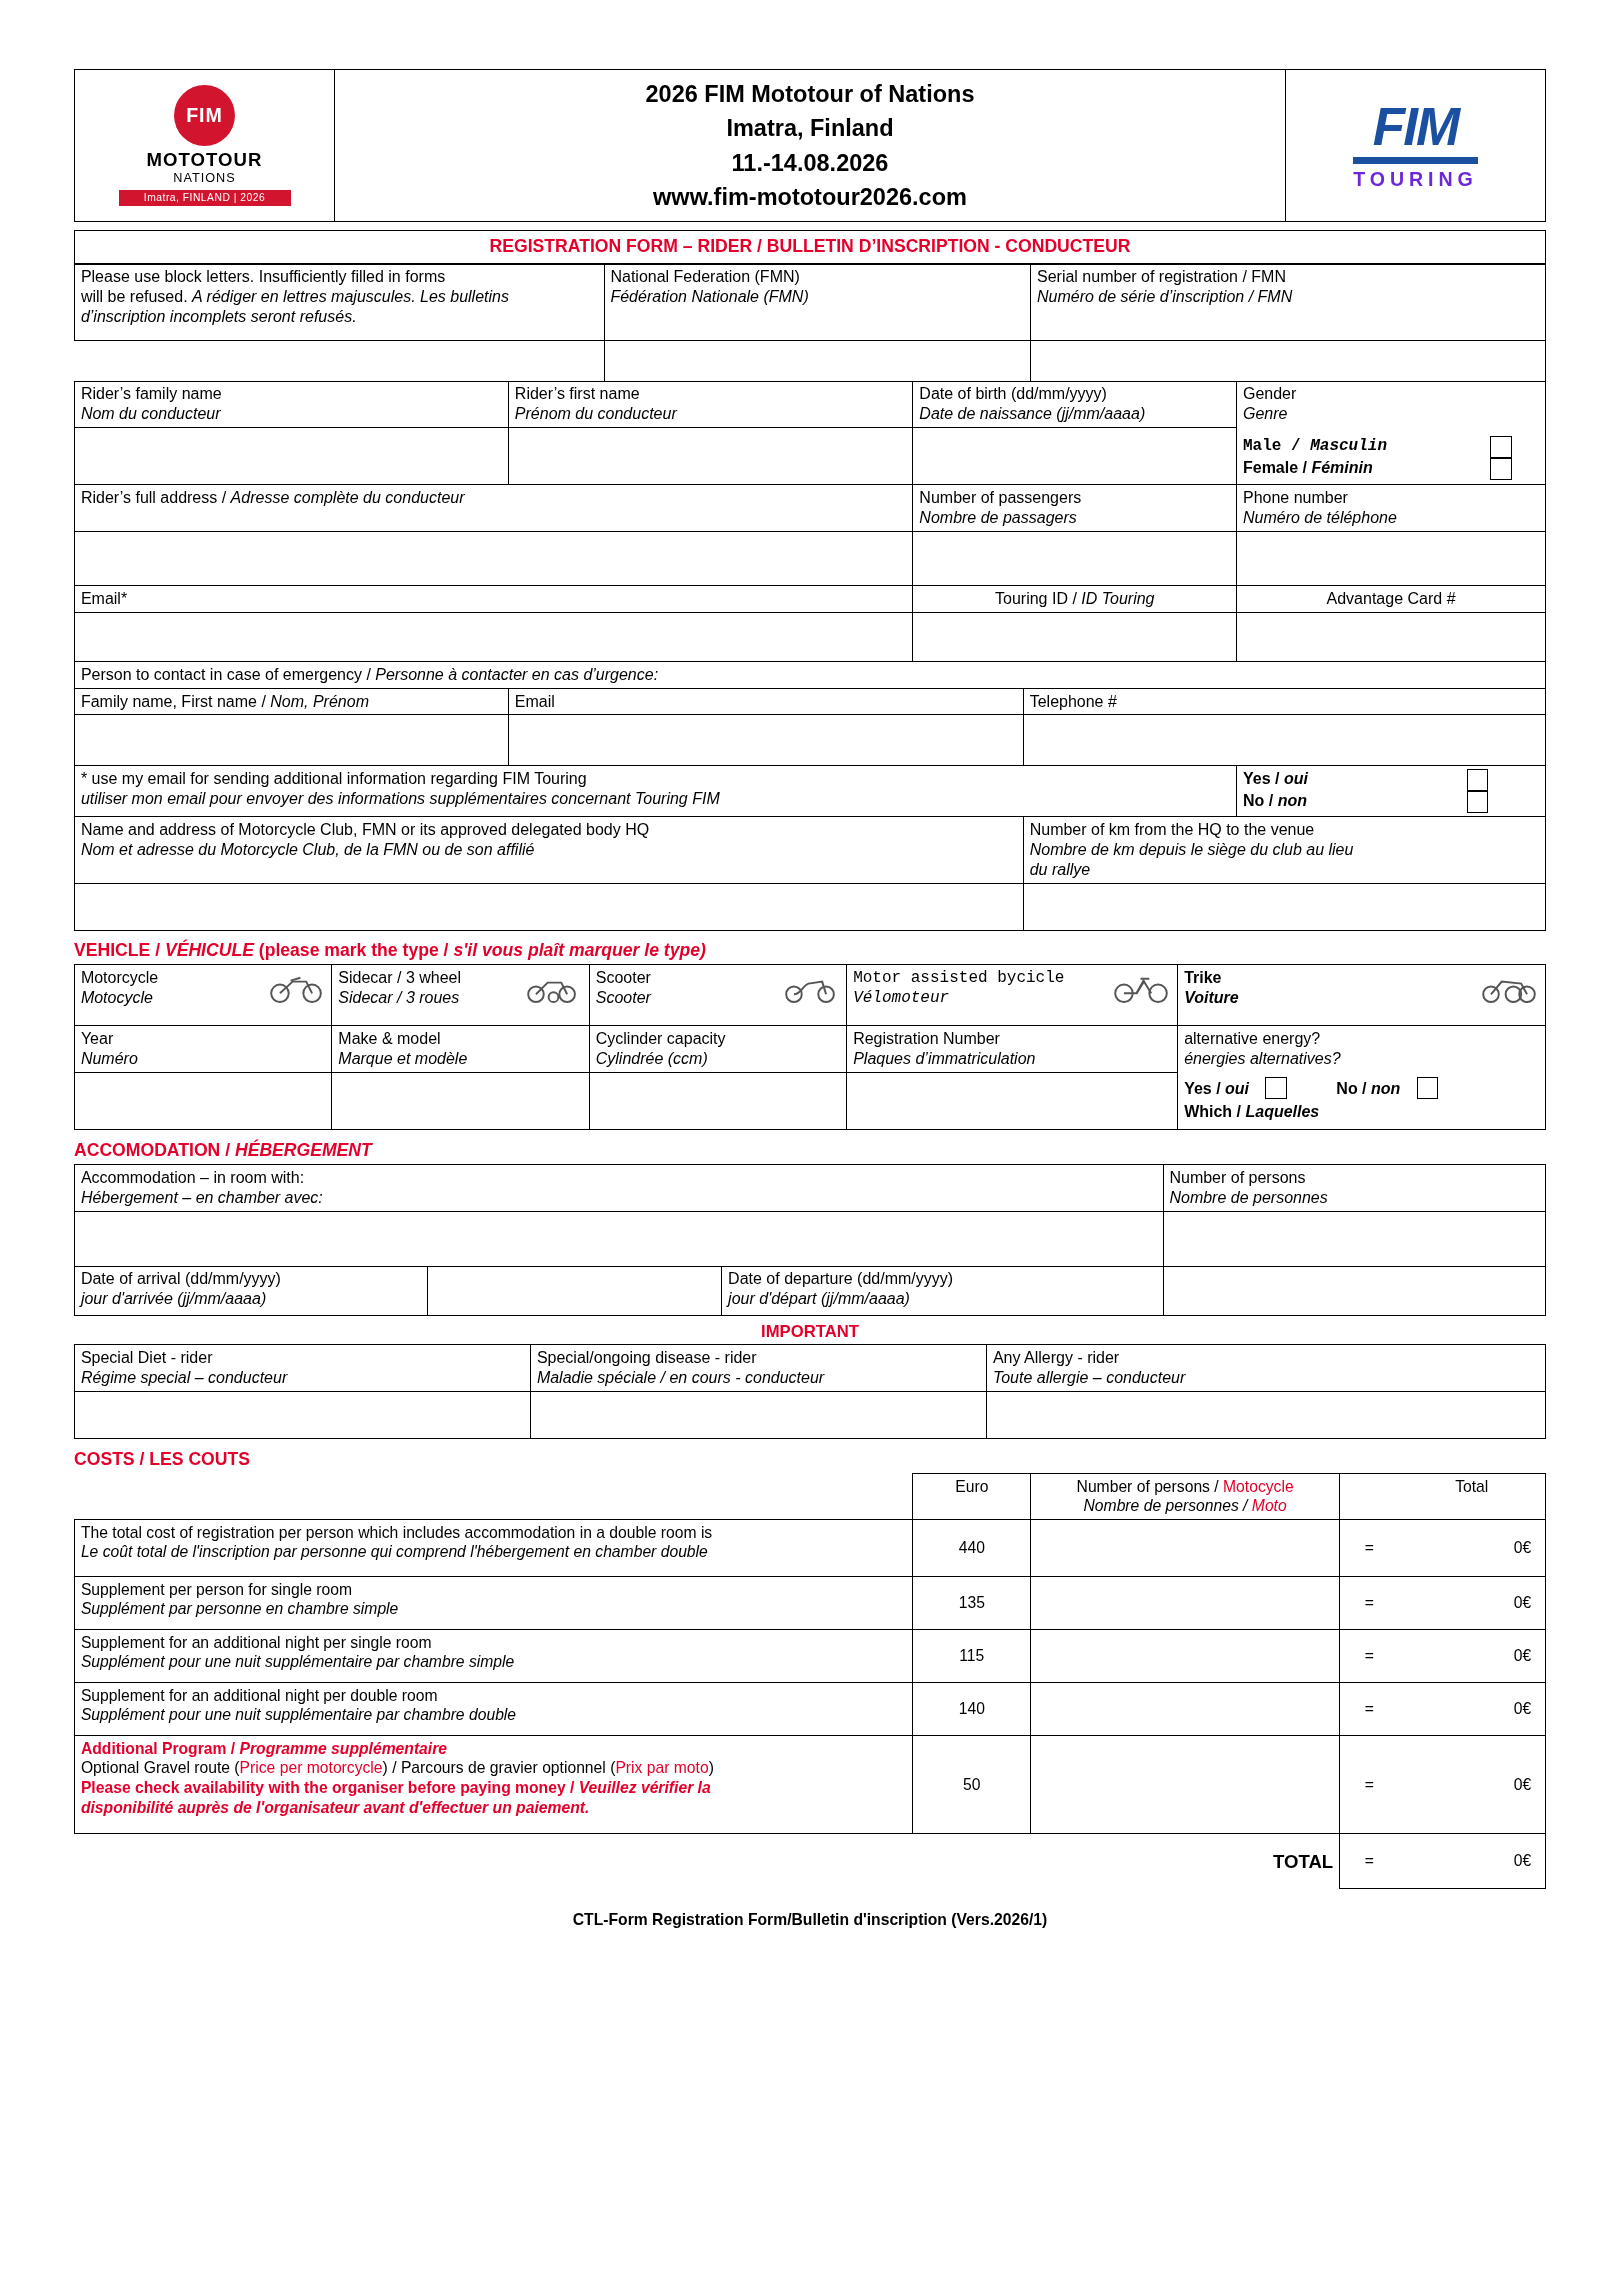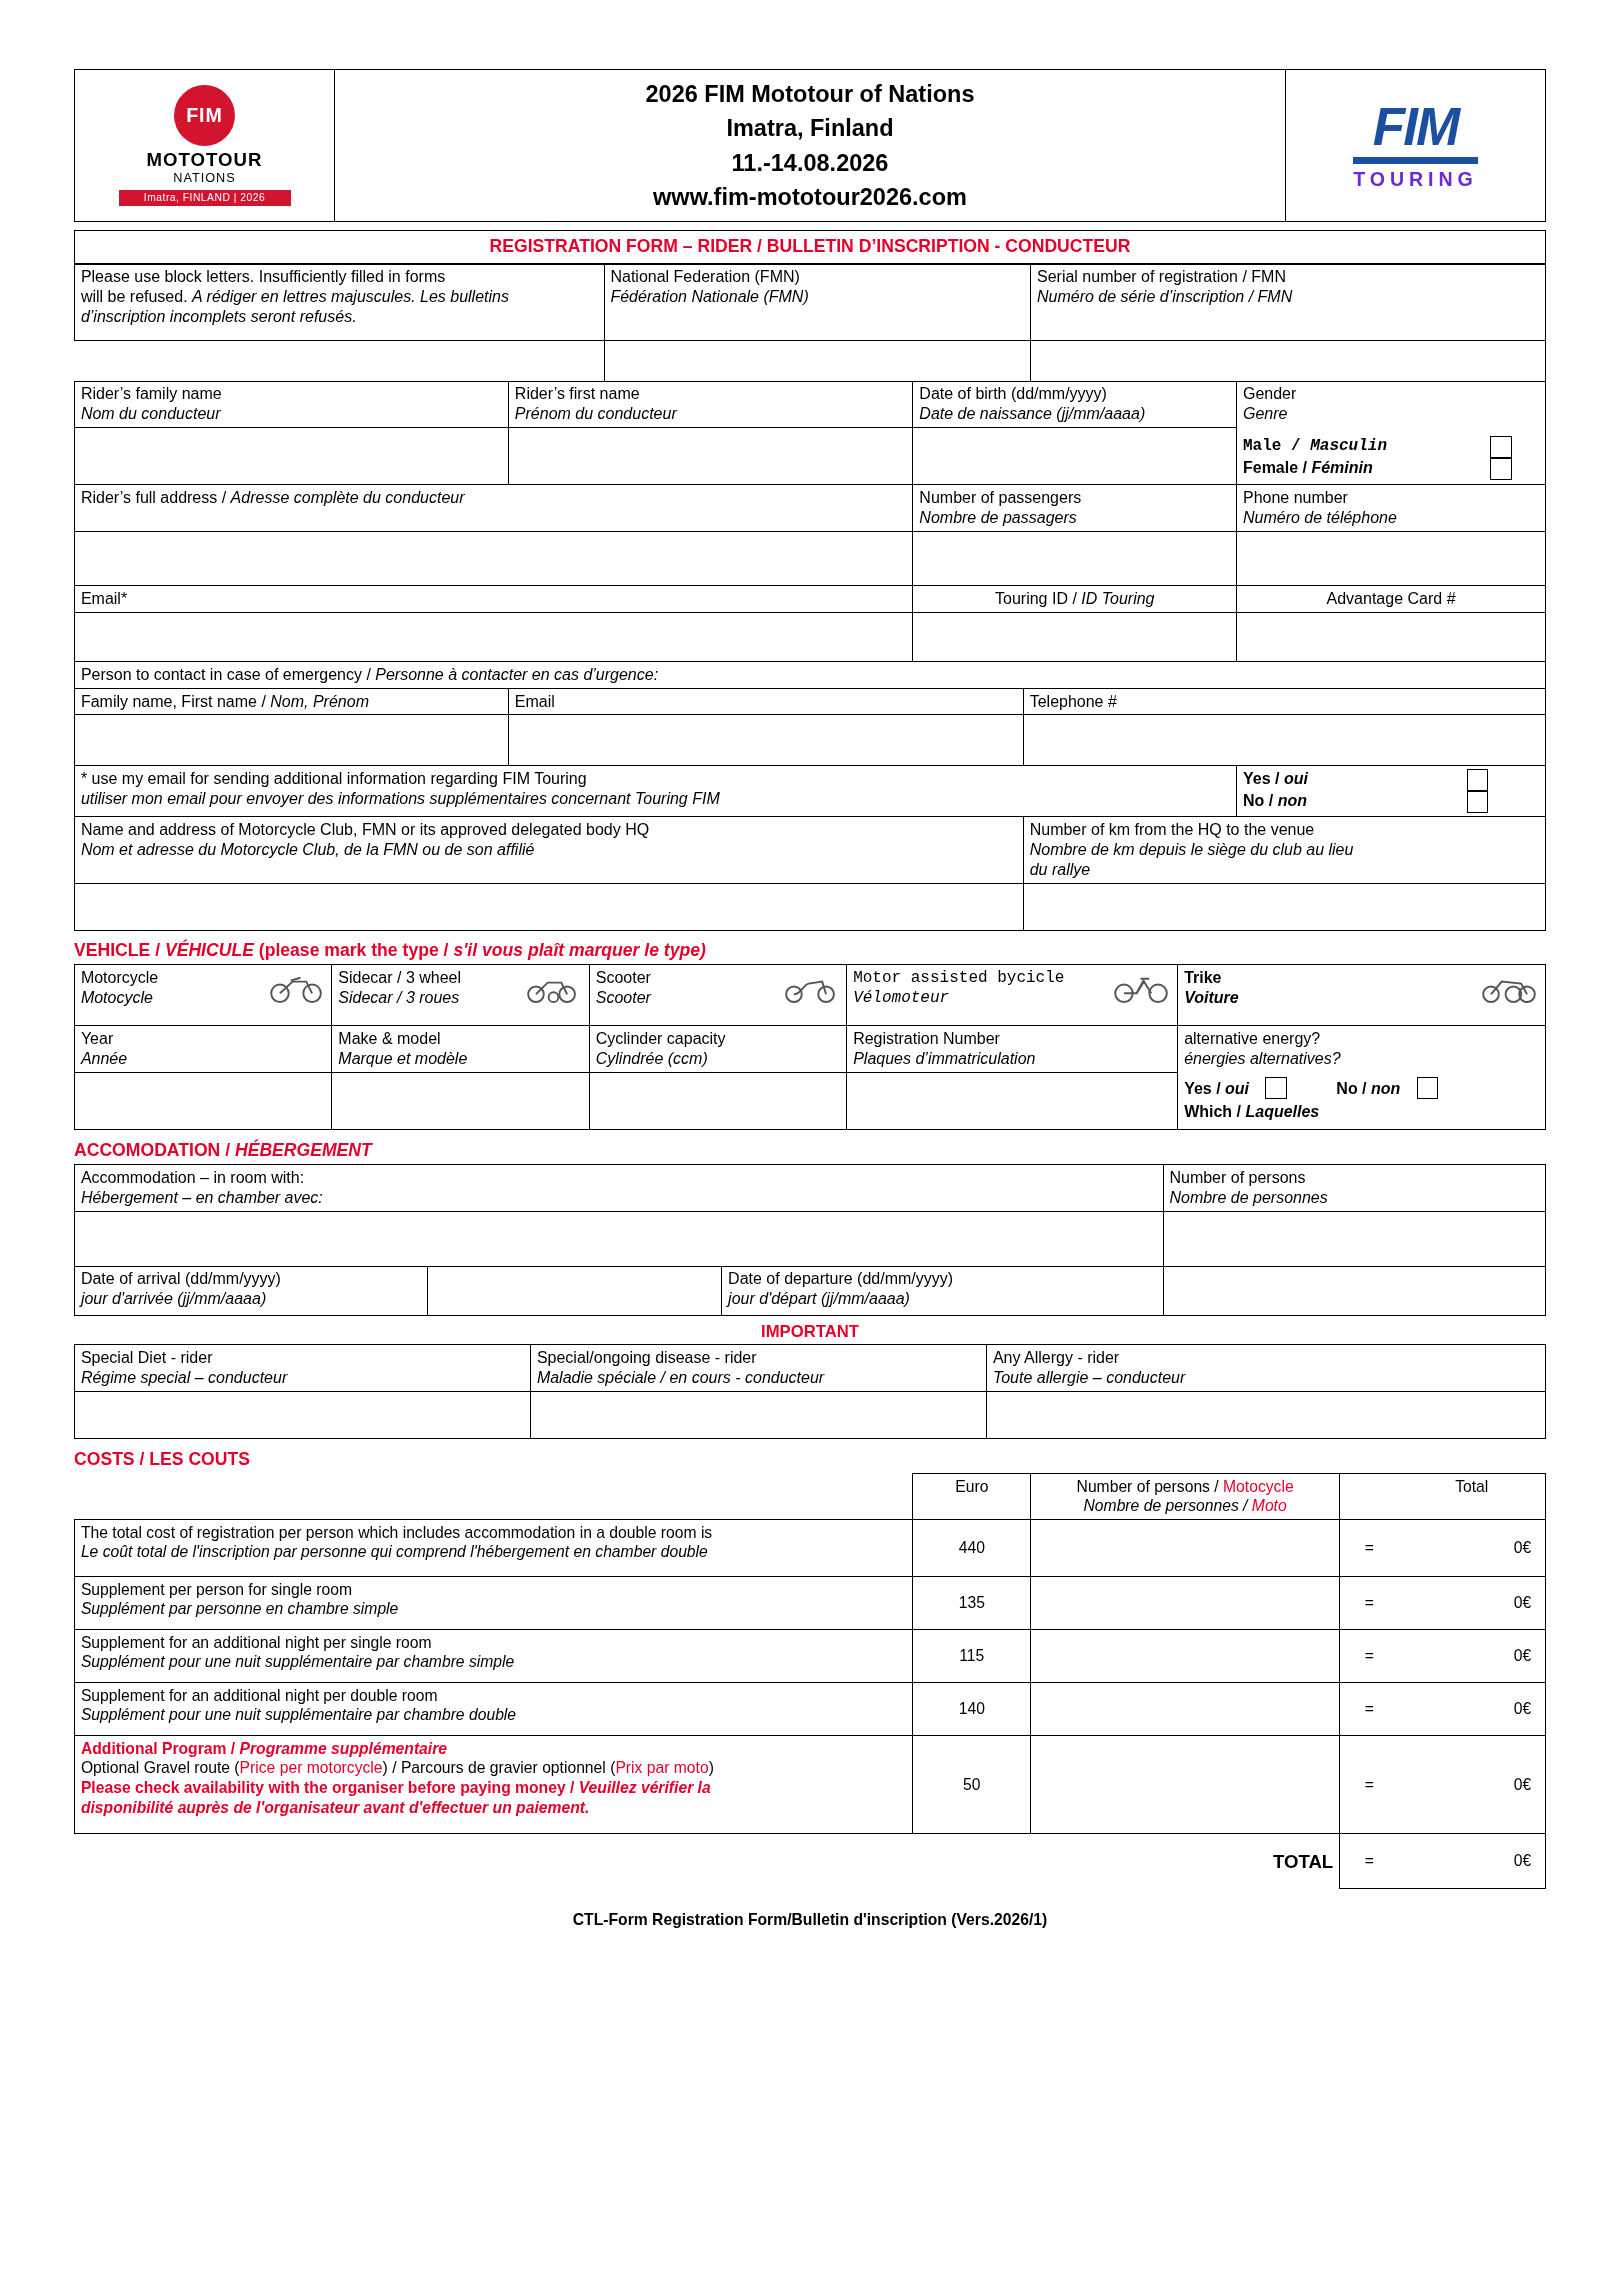--- a/index.html
+++ b/index.html
@@ -316,21 +316,21 @@
                 <circle cx="34" cy="27" r="8" fill="none" stroke="#555" stroke-width="2"></circle>
                 <path d="M11 27 L22 14 L42 16 L48 27" fill="none" stroke="#555" stroke-width="2"></path>
               </svg></span>
         <span class="bold">Trike</span><br>
         <span class="bold it">Voiture</span>
       </td>
     </tr>
     <tr>
       <td>
         <span>Year</span><br>
-        <span class="it">Année</span>
+        <span class="it">Numéro</span>
       </td>
       <td>
         <span>Make &amp; model</span><br>
         <span class="it">Marque et modèle</span>
       </td>
       <td>
         <span>Cyclinder capacity</span><br>
         <span class="it">Cylindrée (ccm)</span>
       </td>
       <td>

